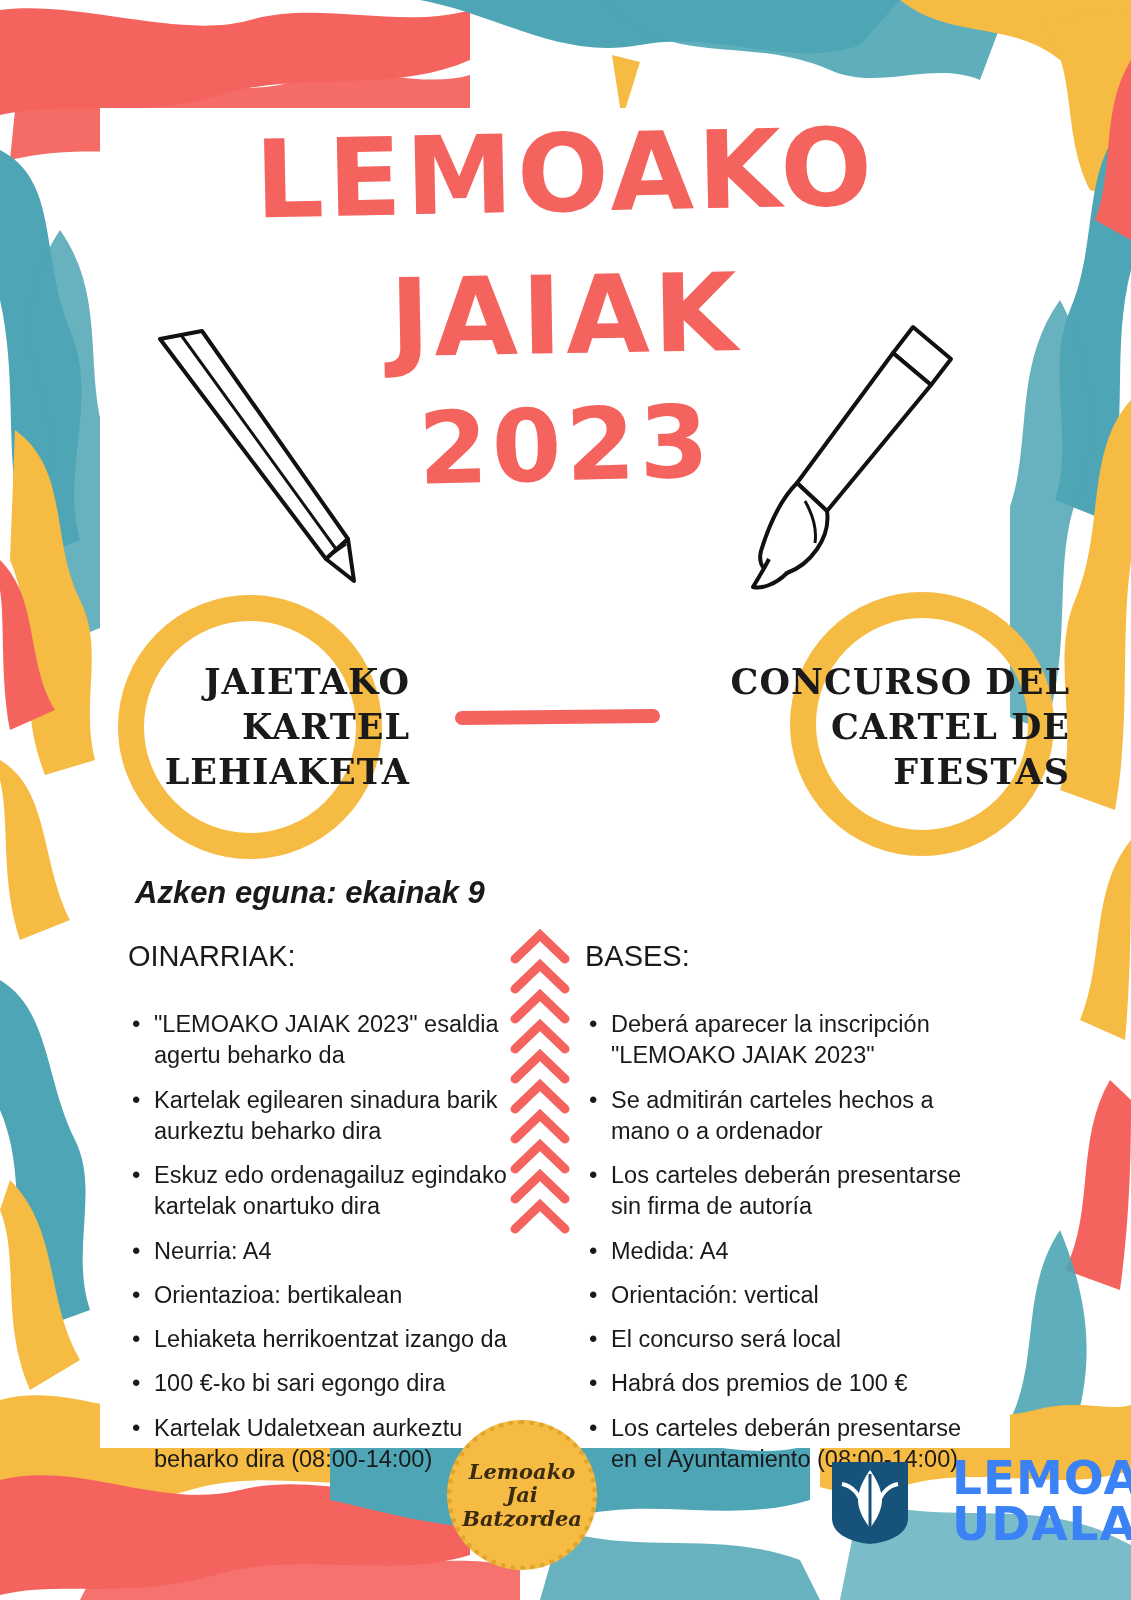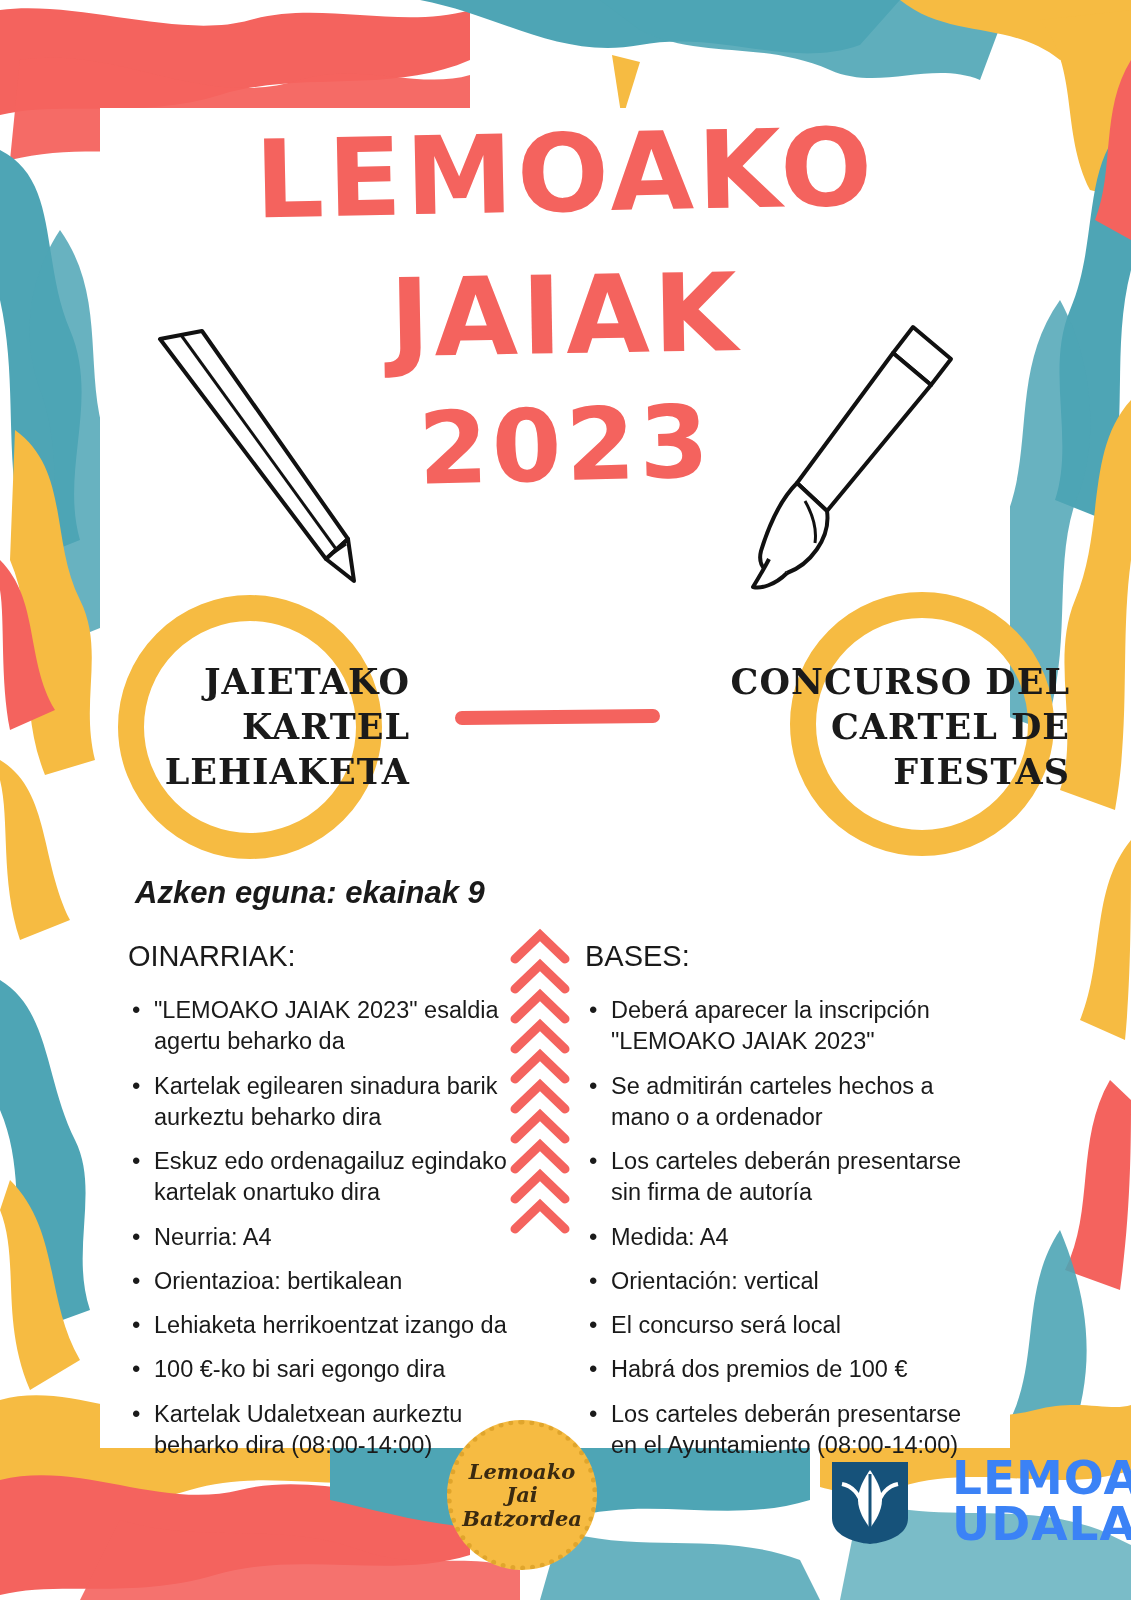--- a/index.html
+++ b/index.html
@@ -108,21 +108,21 @@
     position: absolute;
     z-index: 12;
     width: 400px;
     color: #1a1a1a;
   }
   .col-left { left: 128px; top: 940px; }
   .col-right { left: 585px; top: 940px; }
 
   .col-title {
     font-size: 29px;
-    margin-bottom: 22px;
+    margin-bottom: 36px;
   }
   .col ul {
     list-style: none;
     margin: 0;
     padding: 0;
   }
   .col li {
     position: relative;
     padding-left: 26px;
     font-size: 23.5px;

